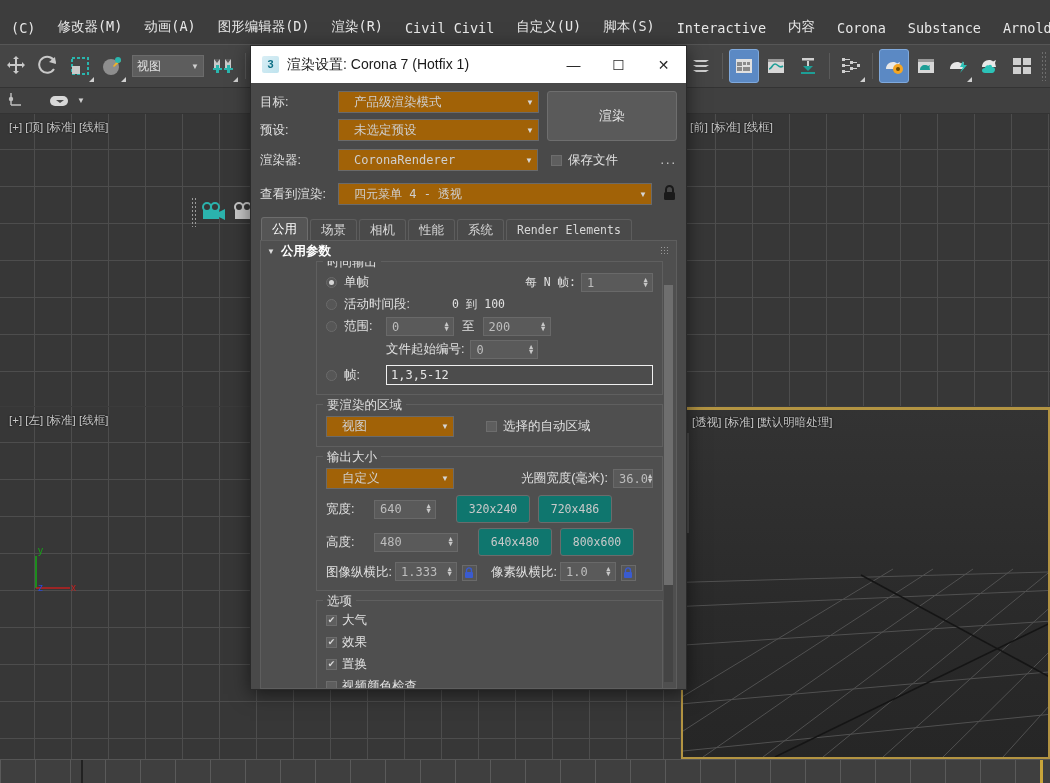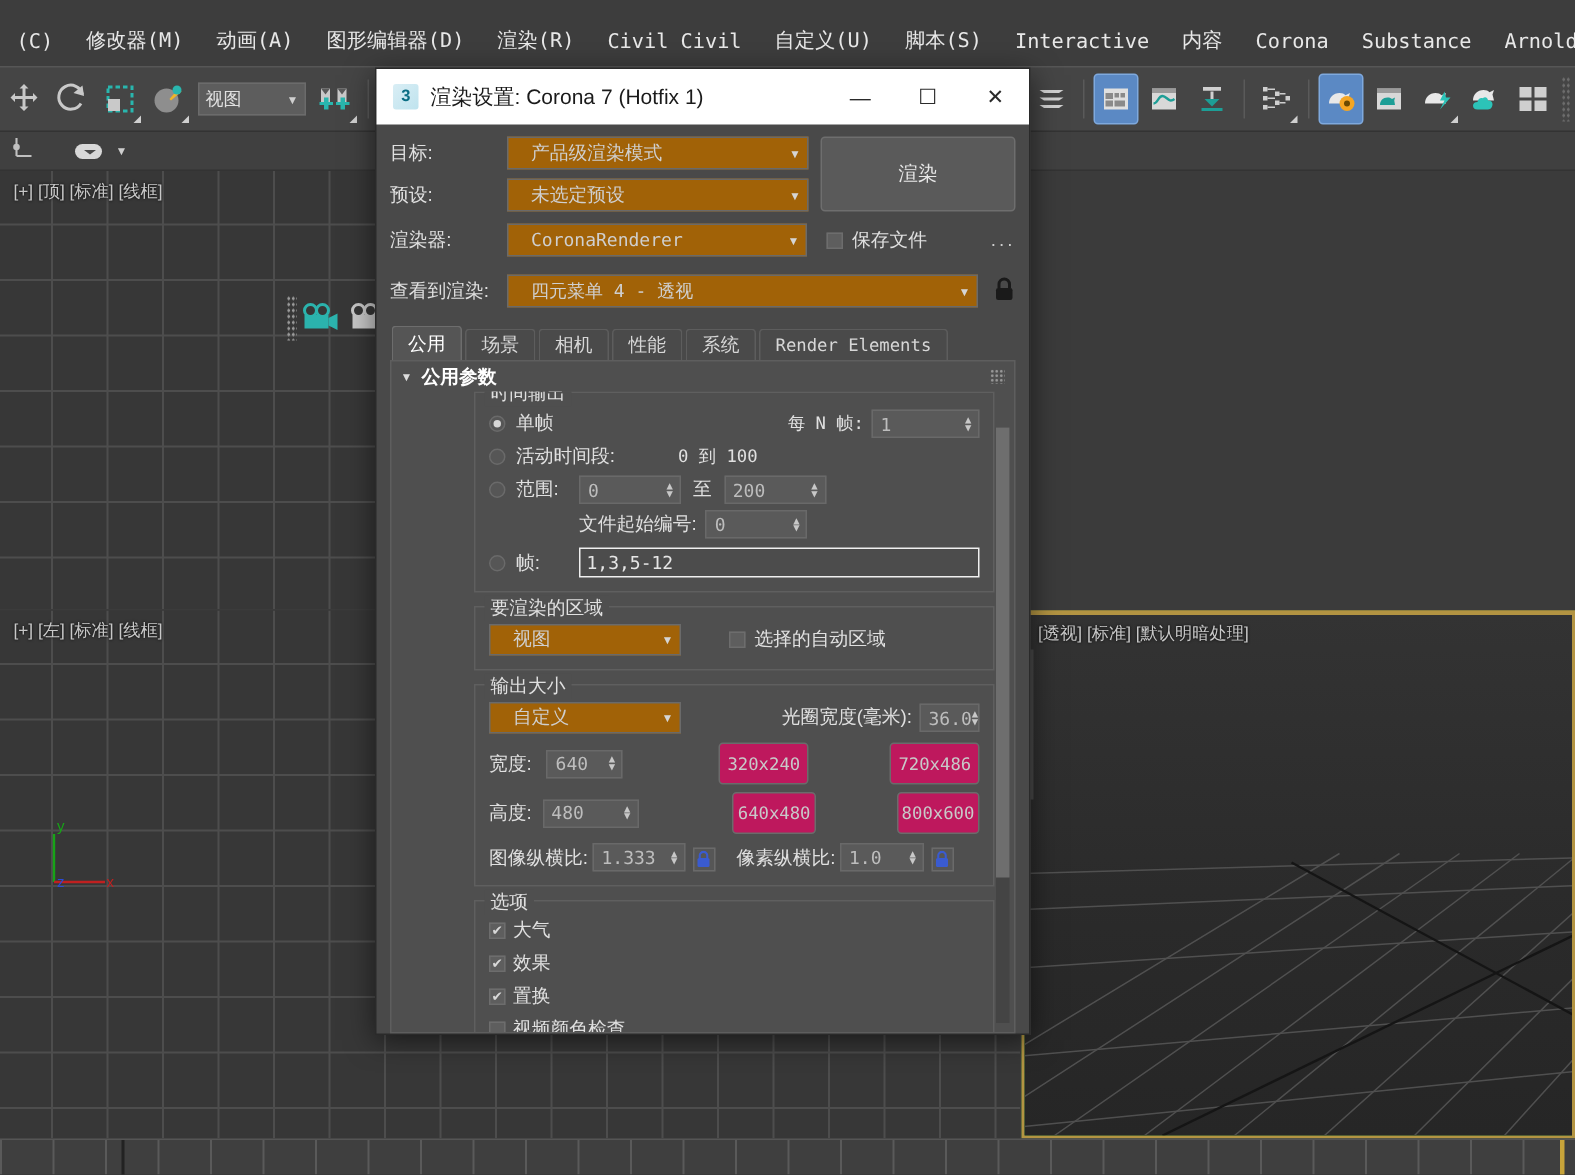--- a/index.html
+++ b/index.html
@@ -190,23 +190,23 @@
     align-items: center; justify-content: center; color: #c8c8c8; line-height: 5px; }
   .spin .arrows span { font-size: 7px; }
 
   .textfield {
     background: #4c4c4c; border: 1px solid #f0f0f0; height: 20px;
     display: flex; align-items: center; padding: 0 4px;
     color: #e6e6e6; font-family: "DejaVu Sans Mono", monospace; font-size: 12px;
   }
 
   .presetbtn {
-    background: #be185d; border: 1px solid #6b6b6b; border-radius: 3px;
+    background: #0f766e; border: 1px solid #6b6b6b; border-radius: 3px;
     height: 28px; display: flex; align-items: center; justify-content: center;
-    color: #c9c9c9; font-family: "DejaVu Sans Mono", monospace; font-size: 11.5px; margin-left: 48px;
+    color: #c9c9c9; font-family: "DejaVu Sans Mono", monospace; font-size: 11.5px;
   }
 
   .scrollbar {
     position: absolute; right: 3px; top: 24px; width: 9px; bottom: 6px;
     background: #444;
   }
   .scrollbar .thumb { position: absolute; left: 0; top: 0; width: 9px; height: 300px; background: #6e6e6e; }
 
   .checkrow { display: flex; align-items: center; gap: 5px; }
   .checkrow .ctxt { color: #e0e0e0; white-space: nowrap; }
@@ -430,20 +430,24 @@
           <circle cx="7" cy="5" r="4" fill="none" stroke="#c8c8c8" stroke-width="2"></circle>
           <circle cx="15" cy="5" r="4" fill="none" stroke="#c8c8c8" stroke-width="2"></circle>
           <rect x="3" y="8" width="16" height="9" fill="#c8c8c8"></rect>
           <path d="M19 10l6-3v11l-6-3z" fill="#c8c8c8"></path>
         </svg>
       </div>
       <div style="position:absolute;left:191px;top:83px;width:7px;height:30px;
                   background-image:radial-gradient(#9a9a9a .8px,transparent .9px);background-size:3px 4px"></div>
     </div>
 
+    <div class="vp vp-front">
+      <div class="ortho-grid"></div>
+      <div class="vlabel">[前] [标准] [线框]</div>
+    </div>
 
     <div class="vp vp-left">
       <div class="ortho-grid"></div>
       <div class="vlabel">[+] [左] [标准] [线框]</div>
       <div class="axis-gizmo" style="left:26px;top:131px">
         <svg width="60" height="60" viewBox="0 0 60 60">
           <path d="M10 50V18" stroke="#17a317" stroke-width="1.6"></path>
           <path d="M10 50h34" stroke="#c02020" stroke-width="1.6"></path>
           <text x="12" y="16" fill="#17a317" font-size="10" font-family="sans-serif">y</text>
           <text x="45" y="53" fill="#c02020" font-size="10" font-family="sans-serif">x</text>

